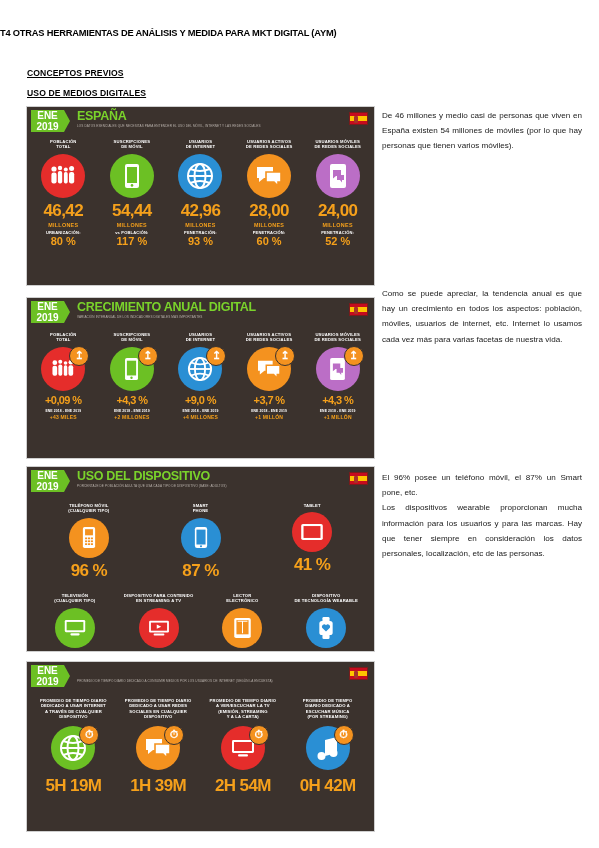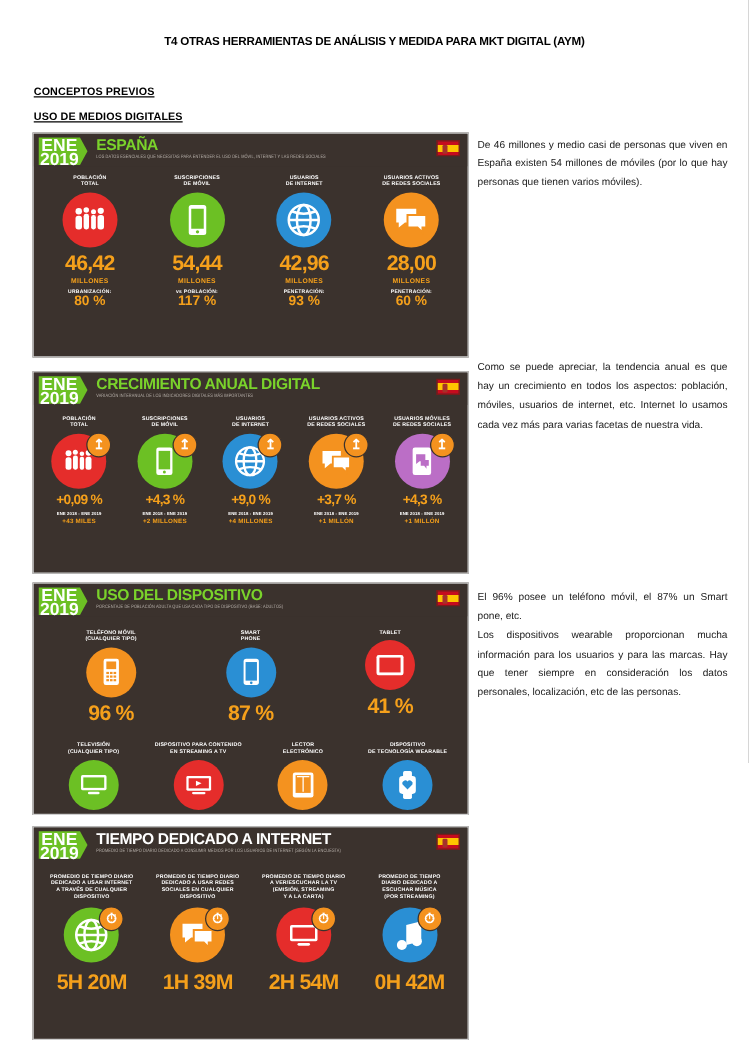--- a/index.html
+++ b/index.html
@@ -2,41 +2,41 @@
 <html><head>
 <meta charset="utf-8">
 <style>
   html,body{margin:0;padding:0;background:#9a9a9a;}
   body{font-family:"Liberation Sans",sans-serif;}
   .page{
     position:relative;width:599px;height:848px;background:#ffffff;margin:0 auto;
     overflow:hidden;
   }
   .doc-title{
-    position:absolute;left:0;top:28px;width:599px;text-align:center;
+    position:absolute;left:0;top:28px;width:599px;
     font-size:9.3px;font-weight:bold;letter-spacing:-0.2px;color:#000;
   }
   .h-concept{
     position:absolute;left:27px;top:68px;font-size:8.6px;font-weight:bold;
     color:#000;text-decoration:underline;letter-spacing:.1px;
   }
   .h-uso{
     position:absolute;left:27px;top:88px;font-size:8.6px;font-weight:bold;
     color:#000;text-decoration:underline;letter-spacing:.1px;
   }
 
   
   .info{
     position:absolute;left:26px;background:#3b322d;border:1px solid #cfcfcf;
     box-sizing:border-box;overflow:hidden;
   }
   .ig-head{position:relative;height:26px;background:#3b322d;}
   .ene{
     position:absolute;left:4px;top:3px;width:33px;height:22px;background:#6cc024;
-    color:#ffffff;font-size:14px;font-weight:bold;line-height:10.5px;
+    color:#ffffff;font-size:10px;font-weight:bold;line-height:10.5px;
     text-align:center;padding-top:1px;box-sizing:border-box;
   }
   .ene:after{
     content:"";position:absolute;right:-6px;top:0;width:0;height:0;
     border-top:11px solid transparent;border-bottom:11px solid transparent;
     border-left:6px solid #6cc024;
   }
   .ig-title{
     position:absolute;left:50px;top:2px;color:#7ad32b;font-size:12.5px;
     font-weight:bold;letter-spacing:-0.3px;white-space:nowrap;
@@ -181,20 +181,34 @@
                 <path d="M11 8h15v10h-3v4l-4-4h-8z" stroke="#f4921f" stroke-width="1.6"></path>
           </g>
             </svg>
         </div>
         <div class="bignum">28,00</div>
         <div class="unit">MILLONES</div>
         <div class="sublbl">PENETRACIÓN:</div>
         <div class="pct">60 %</div>
       </div>
 
+      <div class="cell">
+        <div class="lbl"><span>USUARIOS MÓVILES</span><br><span>DE REDES SOCIALES</span></div>
+        <div class="circle" style="background:#bb6ec6;">
+          <svg width="18" height="26" viewBox="0 0 18 26">
+              <rect x="1" y="1" width="16" height="24" rx="2" fill="#fff"></rect>
+              <path d="M4 7h8v6H7l-3 2.4V13H4z" fill="#bb6ec6"></path>
+              <path d="M8 12h7v5h-2v2.4L11 17H8z" fill="#bb6ec6"></path>
+            </svg>
+        </div>
+        <div class="bignum">24,00</div>
+        <div class="unit">MILLONES</div>
+        <div class="sublbl">PENETRACIÓN:</div>
+        <div class="pct">52 %</div>
+      </div>
     </div>
   </div>
 
   <div class="para" style="top:108px;">De 46 millones y medio casi de personas que viven en España existen 54 millones de móviles (por lo que hay personas que tienen varios móviles).</div>
 
   <div class="info" style="top:297px;width:349px;height:162px;">
     <div class="ig-head">
       <div class="ene">
         <div>ENE</div>
         <div>2019</div>
@@ -403,21 +417,20 @@
   </div>
 
   <div class="para" style="top:470px;"><span>El 96% posee un teléfono móvil, el 87% un Smart pone, etc.</span><br><span>Los dispositivos wearable proporcionan mucha información para los usuarios y para las marcas. Hay que tener siempre en consideración los datos personales, localización, etc de las personas.</span></div>
 
   <div class="info" style="top:661px;width:349px;height:171px;">
     <div class="ig-head">
       <div class="ene">
         <div>ENE</div>
         <div>2019</div>
       </div>
-      <div class="ig-title white">TIEMPO DEDICADO A INTERNET</div>
       <div class="ig-sub">PROMEDIO DE TIEMPO DIARIO DEDICADO A CONSUMIR MEDIOS POR LOS USUARIOS DE INTERNET (SEGÚN LA ENCUESTA)</div>
       <div class="flag">
           <div class="crest"></div>
         </div>
     </div>
 
     <div class="row" style="padding:10px 4px 0;">
       <div class="cell">
         <div class="lbl">
           <span>PROMEDIO DE TIEMPO DIARIO</span><br>
@@ -430,21 +443,21 @@
               <g fill="none" stroke="#fff" stroke-width="2">
             <circle cx="14" cy="14" r="12"></circle>
                 <ellipse cx="14" cy="14" rx="5.5" ry="12"></ellipse>
             <line x1="2" y1="14" x2="26" y2="14"></line>
                 <path d="M4.4 7 Q14 11 23.6 7"></path>
                 <path d="M4.4 21 Q14 17 23.6 21"></path>
               </g>
             </svg>
           <div class="badge">⏱</div>
         </div>
-        <div class="bignum" style="margin-top:6px;">5H 20M</div>
+        <div class="bignum" style="margin-top:6px;">5H 19M</div>
       </div>
       <div class="cell">
         <div class="lbl">
           <span>PROMEDIO DE TIEMPO DIARIO</span><br>
           <span>DEDICADO A USAR REDES</span><br>
           <span>SOCIALES EN CUALQUIER</span><br>
           <span>DISPOSITIVO</span>
         </div>
         <div class="circle" style="background:#f4921f;margin-top:6px;">
           <svg width="28" height="24" viewBox="0 0 28 24">

